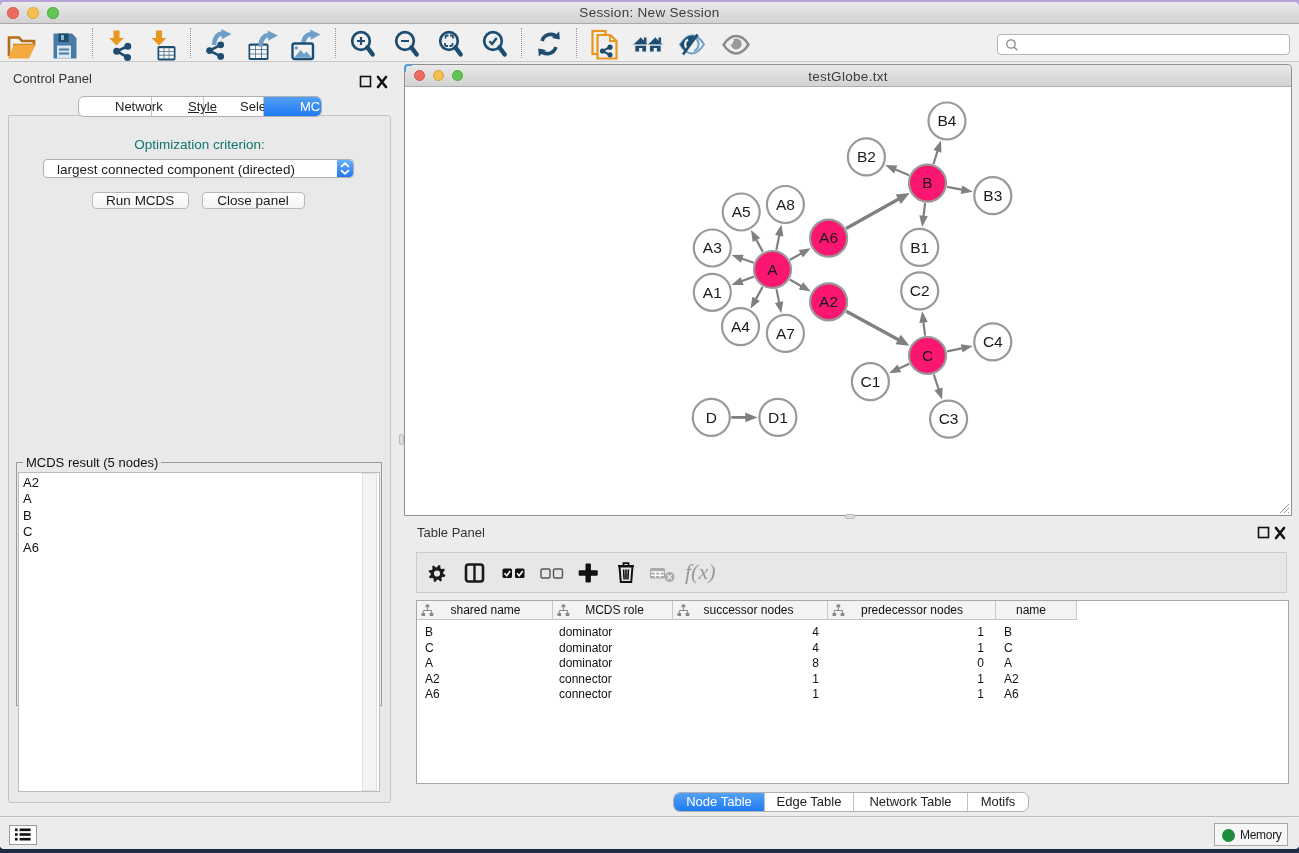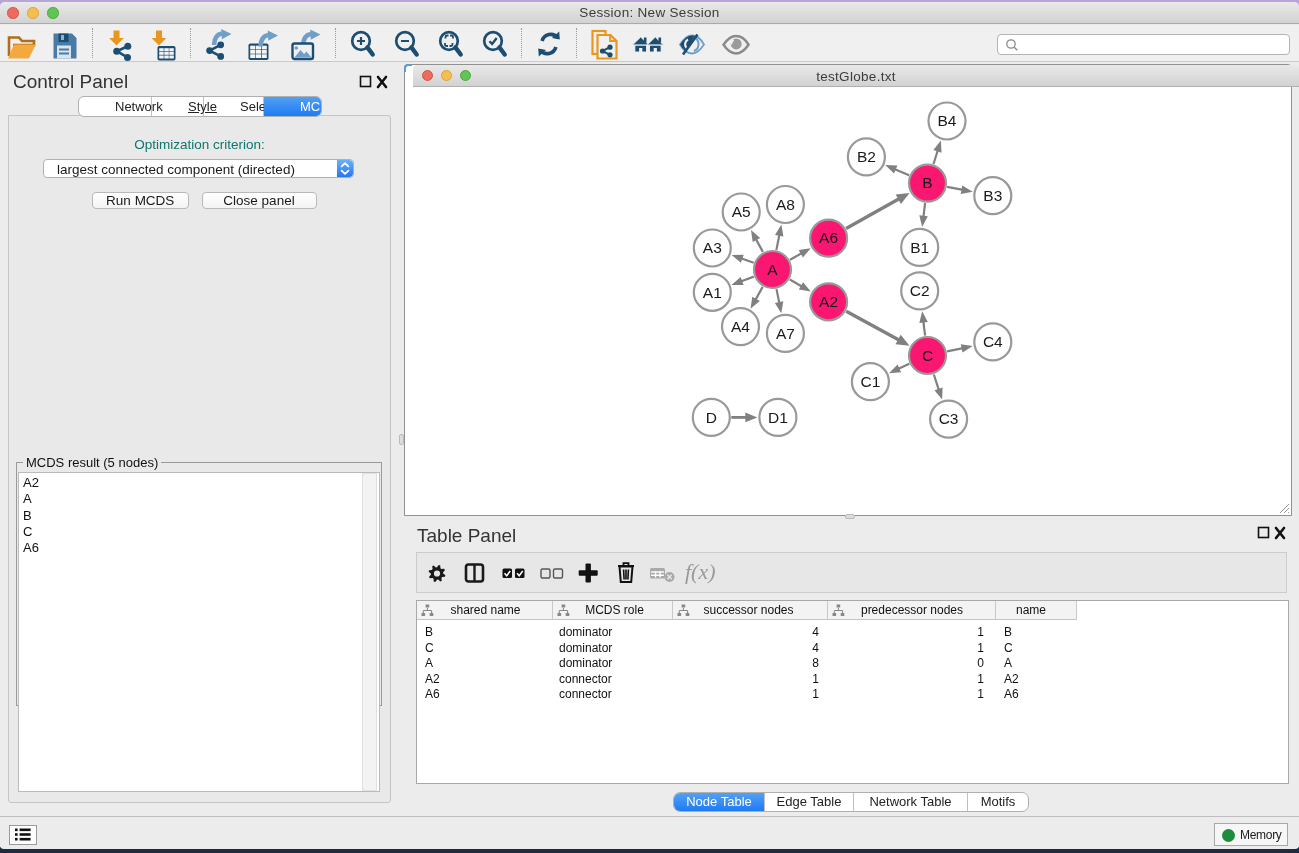--- a/index.html
+++ b/index.html
@@ -12,42 +12,42 @@
               background:linear-gradient(#e9e9e9,#d2d2d2); border-bottom:1px solid #aaa; }
   .tl { position:absolute; top:5px; width:11.5px; height:11.5px; border-radius:50%; }
   .title { position:absolute; top:3px; width:100%; text-align:center; font-size:13.5px; letter-spacing:0.3px; color:#3c3c3c; }
   .toolbar { position:absolute; left:0; top:23px; width:100%; height:37px; background:#f0f0f0;
              border-bottom:1px solid #c9c9c9; }
   .tsep { position:absolute; top:3px; height:30px; width:0; border-left:1px dotted #9a9a9a; }
   .ticon { position:absolute; top:-2px; }
   .searchbox { position:absolute; left:997px; top:8.5px; width:293px; height:21px; background:#fff;
                border:1px solid #b4b4b4; border-radius:4px; }
   
-  .cp-title { position:absolute; left:13px; top:69px; font-size:19px; color:#333; }
+  .cp-title { position:absolute; left:13px; top:69px; font-size:13px; color:#333; }
   .panebox { position:absolute; left:8px; top:113px; width:383px; height:688px;
              background:#e9e9e9; border:1px solid #c5c5c5; border-radius:0 3px 3px 3px; }
   .tabs { position:absolute; left:78px; top:94px; width:244px; height:20.5px; display:flex;
           background:#fff; border:1px solid #b0b0b0; border-radius:6px; overflow:hidden; z-index:3; }
   .tab { flex:0 0 auto; text-align:center; font-size:13px; color:#222; line-height:19px;
          border-right:1px solid #c0c0c0;padding-left:36px; }
   .tab.sel { background:linear-gradient(#53a0f4,#1e7bf3); color:#fff; border-right:none; }
   .btn { position:absolute; background:linear-gradient(#ffffff,#f3f3f3); border:1px solid #b9b9b9;
          border-radius:4px; font-size:13.5px; color:#1a1a1a; text-align:center; }
   .fieldset { position:absolute; left:16px; top:460px; width:366px; height:244px;
               border:1px solid #9a9a9a; }
   .fieldset .legend { position:absolute; left:6px; top:-8px; background:#e9e9e9;
                       padding:0 3px; font-size:13px; color:#111; }
   .mlist { position:absolute; left:1px; top:9px; width:362px; height:320px; background:#fff;
            border:1px solid #bbb; font-size:13px; color:#111; line-height:16.3px; padding:2px 0 0 4px; }
   .mscroll { position:absolute; right:2px; top:0; width:15px; height:318px; background:#f3f3f3;
              border:1px solid #e0e0e0; }
   
   .netwin { position:absolute; left:404px; top:62px; width:888px; height:452px;
             background:#fff; border:1px solid #909090; border-radius:4px 4px 0 0; }
-  .nettitle { position:absolute; left:8px; top:0; width:100%; height:21.5px;
+  .nettitle { position:absolute; left:0; top:0; width:100%; height:21.5px;
               background:linear-gradient(#e9e9e9,#d2d2d2); border-bottom:1px solid #b0b0b0;
               border-radius:4px 4px 0 0; }
   
   .tp-toolbar { position:absolute; left:416px; top:550px; width:871px; height:41px;
                 background:#e7e7e7; border:1px solid #ccc; }
   .tbl { position:absolute; left:416px; top:598px; width:873px; height:184px; background:#fff;
          border:1px solid #a8a8a8; }
   .thead { position:absolute; left:0; top:0; height:19px; background:#f3f3f3;
            border-bottom:1px solid #c5c5c5; }
   .thsep { position:absolute; top:0; height:19px; width:0; border-left:1px solid #c9c9c9; }
@@ -235,21 +235,21 @@
   <div style="position:absolute;left:43px;top:157px;width:311px;height:19px;background:#fff;border:1px solid #b0b0b0;border-radius:4px;">
     <div style="position:absolute;left:13px;top:1px;font-size:13.5px;color:#1a1a1a;line-height:17px;">largest connected component (directed)</div>
     <div style="position:absolute;right:0;top:0;width:16px;height:17px;background:linear-gradient(#6cb0fb,#2477f1);border-radius:0 4px 4px 0;">
       <svg width="16" height="17" viewBox="0 0 16 17">
         <path d="M4.6 6.4 L8 3.2 L11.4 6.4" fill="none" stroke="#fff" stroke-width="1.8" stroke-linecap="round" stroke-linejoin="round"></path>
         <path d="M4.6 10.6 L8 13.8 L11.4 10.6" fill="none" stroke="#fff" stroke-width="1.8" stroke-linecap="round" stroke-linejoin="round"></path>
       </svg>
     </div>
   </div>
   <div class="btn" style="left:92px;top:189.5px;width:96.5px;height:17px;line-height:16px;">Run MCDS</div>
-  <div class="btn" style="left:201.5px;top:189.5px;width:115px;height:17px;line-height:16px;">Close panel</div>
+  <div class="btn" style="left:201.5px;top:189.5px;width:103px;height:17px;line-height:16px;">Close panel</div>
   <div class="fieldset">
     <div class="legend">MCDS result (5 nodes)</div>
     <div class="mlist">A2<br>A<br>B<br>C<br>A6<div class="mscroll"></div></div>
   </div>
 
   <div class="netwin">
     <div class="nettitle">
       <div class="tl" style="left:9px;  background:#ee6a5f; border:0.5px solid #d55549; width:11px;height:11px;top:5px;"></div>
       <div class="tl" style="left:28px; background:#f5bf4f; border:0.5px solid #d9a33e; width:11px;height:11px;top:5px;"></div>
       <div class="tl" style="left:47px; background:#61c555; border:0.5px solid #4aa93c; width:11px;height:11px;top:5px;"></div>

